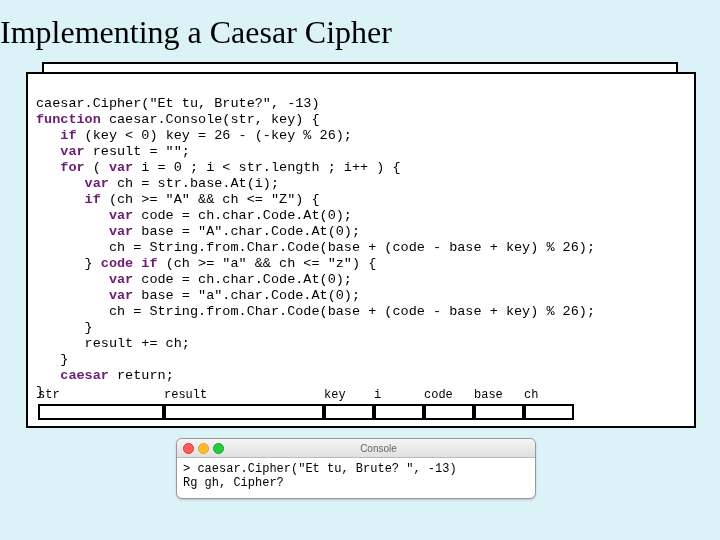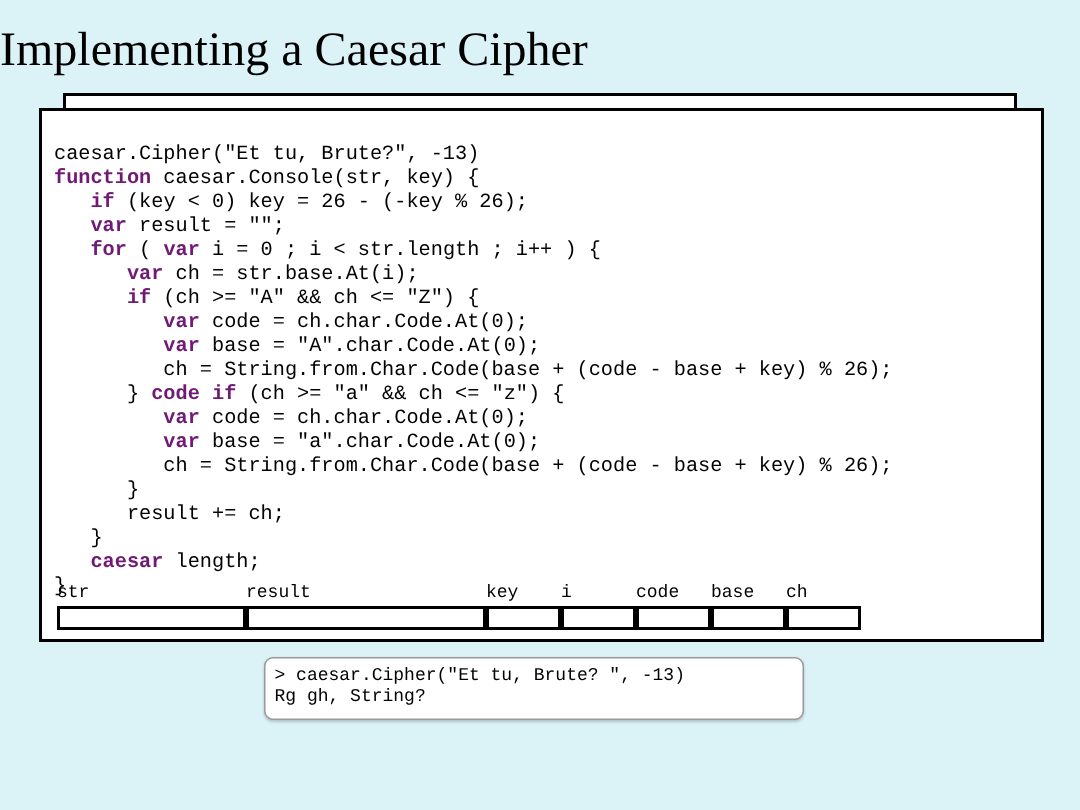--- a/index.html
+++ b/index.html
@@ -130,21 +130,27 @@
 <span class="kw">         var</span><span> code = ch.char.Code.At(0);</span>
 <span class="kw">         var</span><span> base = "A".char.Code.At(0);</span>
 <span>         ch = String.from.Char.Code(base + (code - base + key) % 26);</span>
 <span>      } </span><span class="kw">code if</span><span> (ch &gt;= "a" &amp;&amp; ch &lt;= "z") {</span>
 <span class="kw">         var</span><span> code = ch.char.Code.At(0);</span>
 <span class="kw">         var</span><span> base = "a".char.Code.At(0);</span>
 <span>         ch = String.from.Char.Code(base + (code - base + key) % 26);</span>
 <span>      }</span>
 <span>      result += ch;</span>
 <span>   }</span>
-<span class="kw">   caesar</span><span> length;</span>
+<span class="kw">   caesar</span><span> return;</span>
 <span>}</span>
 <div class="vars-row" id="vars-row"><div class="var"><div class="var-label">str</div><div class="var-box" style="width: 126px;"></div></div><div class="var"><div class="var-label">result</div><div class="var-box" style="width: 160px;"></div></div><div class="var"><div class="var-label">key</div><div class="var-box" style="width: 50px;"></div></div><div class="var"><div class="var-label">i</div><div class="var-box" style="width: 50px;"></div></div><div class="var"><div class="var-label">code</div><div class="var-box" style="width: 50px;"></div></div><div class="var"><div class="var-label">base</div><div class="var-box" style="width: 50px;"></div></div><div class="var"><div class="var-label">ch</div><div class="var-box" style="width: 50px;"></div></div></div>
 </div>
 
 <div class="console-window">
+  <div class="console-titlebar">
+    <span class="tl-btn btn-red"></span>
+    <span class="tl-btn btn-yellow"></span>
+    <span class="tl-btn btn-green"></span>
+    <span class="console-title-text">Console</span>
+  </div>
   <div class="console-body"><span>&gt; caesar.Cipher("Et tu, Brute? ", -13)</span>
-<span>Rg gh, String?</span></div>
+<span>Rg gh, Cipher?</span></div>
 </div>
 
 </body></html>

